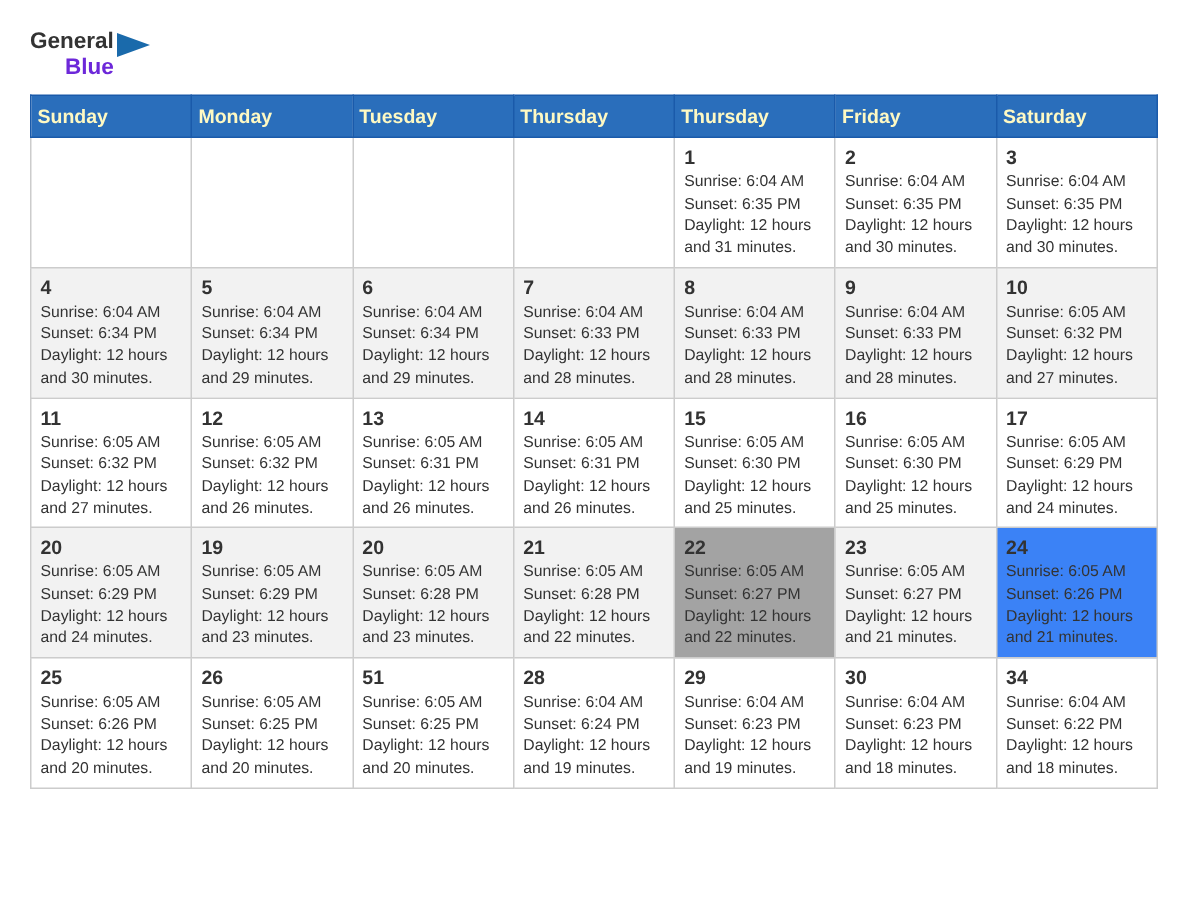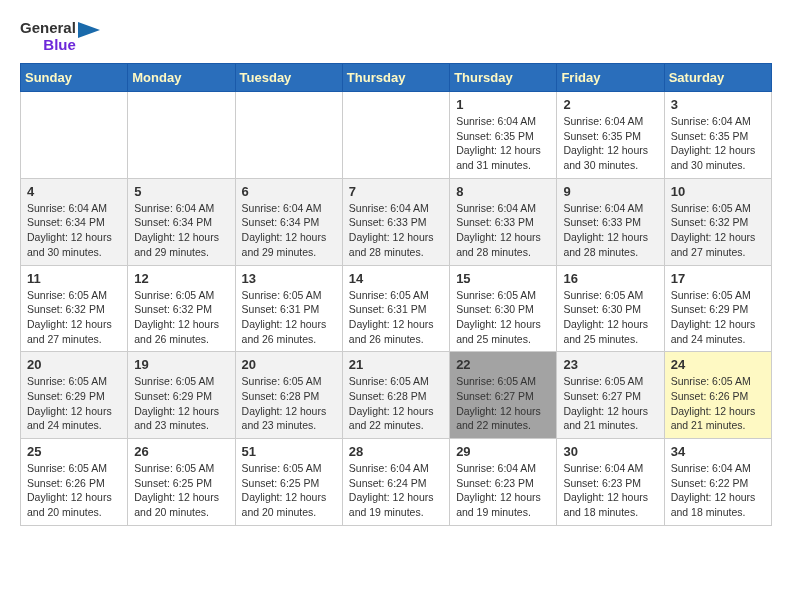--- a/index.html
+++ b/index.html
@@ -211,21 +211,21 @@
           <div class="day-info">Sunrise: 6:05 AM<br>Sunset: 6:28 PM<br>Daylight: 12 hours<br>and 22 minutes.</div>
         </td>
         <td style="background-color: #a3a3a3;">
           <div class="day-number">22</div>
           <div class="day-info">Sunrise: 6:05 AM<br>Sunset: 6:27 PM<br>Daylight: 12 hours<br>and 22 minutes.</div>
         </td>
         <td style="background-color: rgb(242, 242, 242);">
           <div class="day-number">23</div>
           <div class="day-info">Sunrise: 6:05 AM<br>Sunset: 6:27 PM<br>Daylight: 12 hours<br>and 21 minutes.</div>
         </td>
-        <td style="background-color: #fef9c3;">
+        <td style="background-color: #3b82f6;">
           <div class="day-number">24</div>
           <div class="day-info">Sunrise: 6:05 AM<br>Sunset: 6:26 PM<br>Daylight: 12 hours<br>and 21 minutes.</div>
         </td>
       </tr>
       <tr>
         <td style="background-color: rgb(255, 255, 255);">
           <div class="day-number">25</div>
           <div class="day-info">Sunrise: 6:05 AM<br>Sunset: 6:26 PM<br>Daylight: 12 hours<br>and 20 minutes.</div>
         </td>
         <td style="background-color: rgb(255, 255, 255);">

